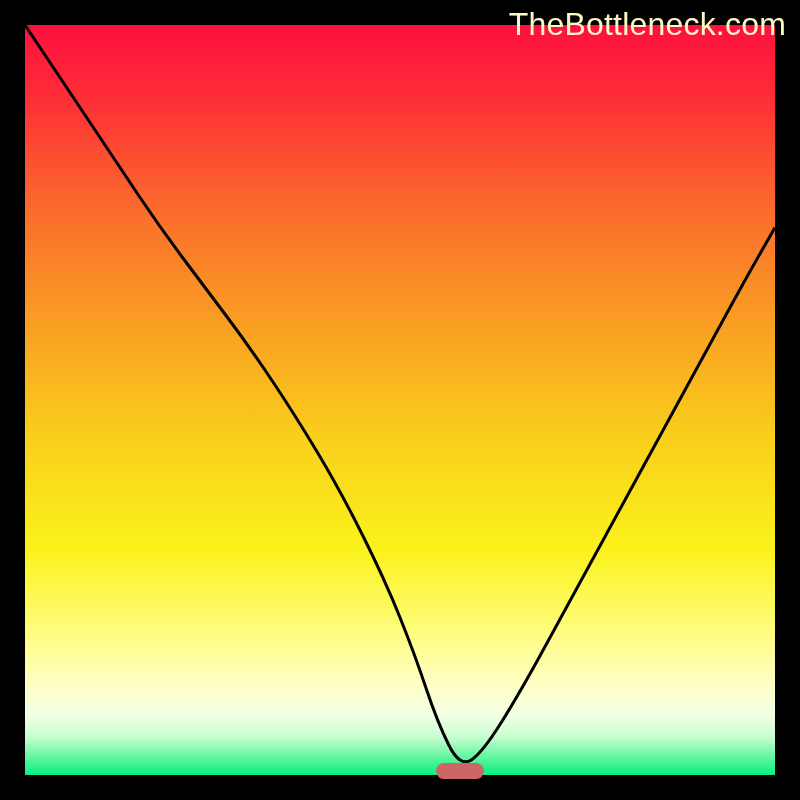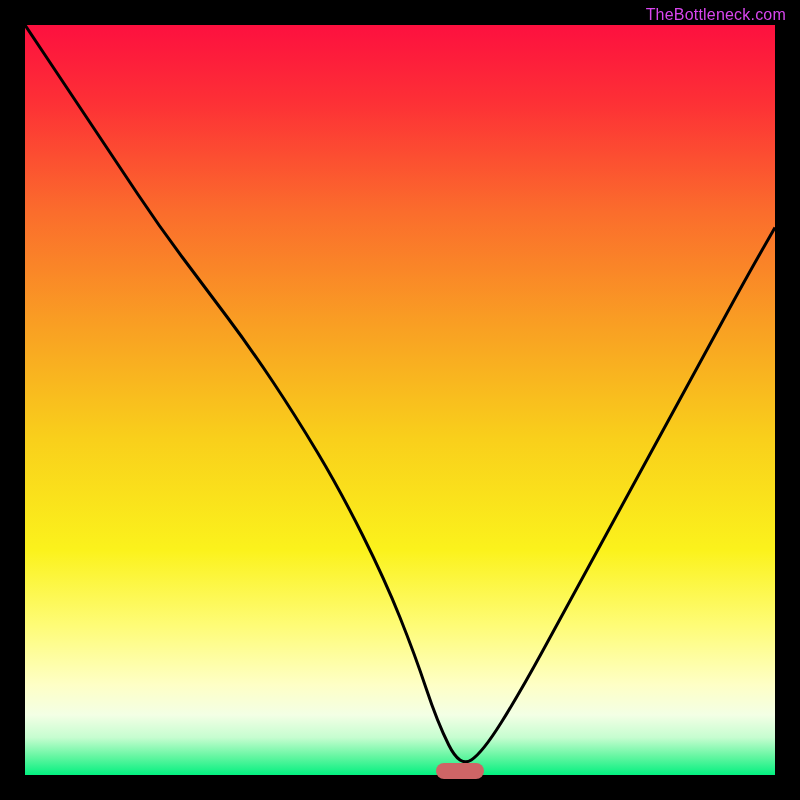--- a/index.html
+++ b/index.html
@@ -16,22 +16,22 @@
     left: 0;
     top: 0;
     width: 800px;
     height: 800px;
     background: #000;
   }
   .watermark {
     position: absolute;
     top: 6px;
     right: 14px;
-    color: #d946ef;
-    font-size: 16px;
+    color: #fef9c3;
+    font-size: 32px;
     font-weight: 500;
     letter-spacing: 0.2px;
     z-index: 30;
   }
   .plot {
     position: absolute;
     left: 25px;
     top: 25px;
     width: 750px;
     height: 750px;

